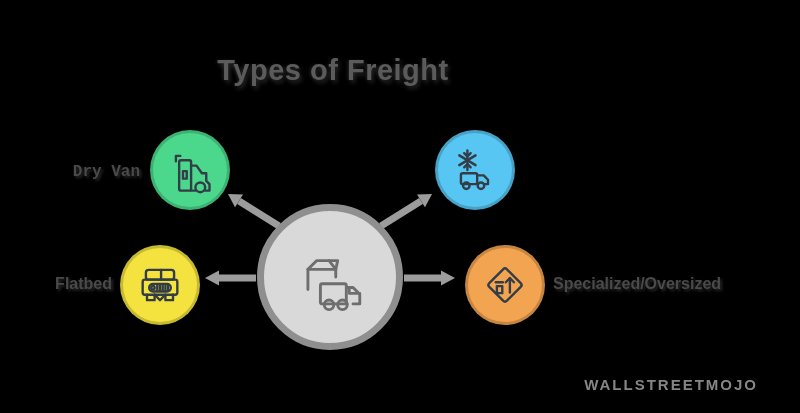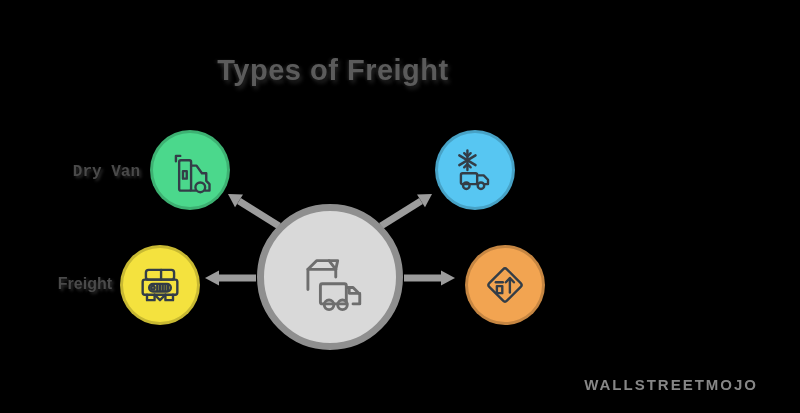--- a/index.html
+++ b/index.html
@@ -110,27 +110,28 @@
       <path d="M25 10 v9"></path>
       <rect x="8" y="19" width="32" height="14" rx="2"></rect>
       <rect x="14" y="23" width="20" height="7" rx="3.5"></rect>
       <circle cx="17.5" cy="26.5" r="1.6"></circle>
       <path d="M21.5 24 v5 M24 24 v5 M26.5 24 v5 M29 24 v5 M31.5 24 v5"></path>
       <path d="M12 33 v5 h7 v-5"></path>
       <path d="M29 33 v5 h7 v-5"></path>
       <path d="M19 33 l5 5 5 -5"></path>
     </svg>
   </div>
-  <div class="node-label lbl-flatbed">Freight</div>
+  <div class="node-label lbl-flatbed">Flatbed</div>
 
   <div class="node-circle" style="left: 465px; top: 245px; background: radial-gradient(circle at 38% 32%, rgb(242, 164, 81), rgb(242, 164, 81));">
     <svg viewBox="0 0 48 48" fill="none" stroke="#333d47" stroke-width="2.2" stroke-linecap="round" stroke-linejoin="round">
       <rect x="12.5" y="12.5" width="23" height="23" rx="2.5" transform="rotate(45 24 24)"></rect>
       <path d="M28.5 31 V18"></path>
       <path d="M24.8 21.5 L28.5 17.5 l3.7 4"></path>
       <path d="M15.5 21.5 h6.5"></path>
       <rect x="16.5" y="25" width="5" height="6.5"></rect>
     </svg>
   </div>
+  <div class="node-label lbl-special">Specialized/Oversized</div>
 
   <div class="watermark">WALLSTREETMOJO</div>
 
 </div>
 
 </body></html>

